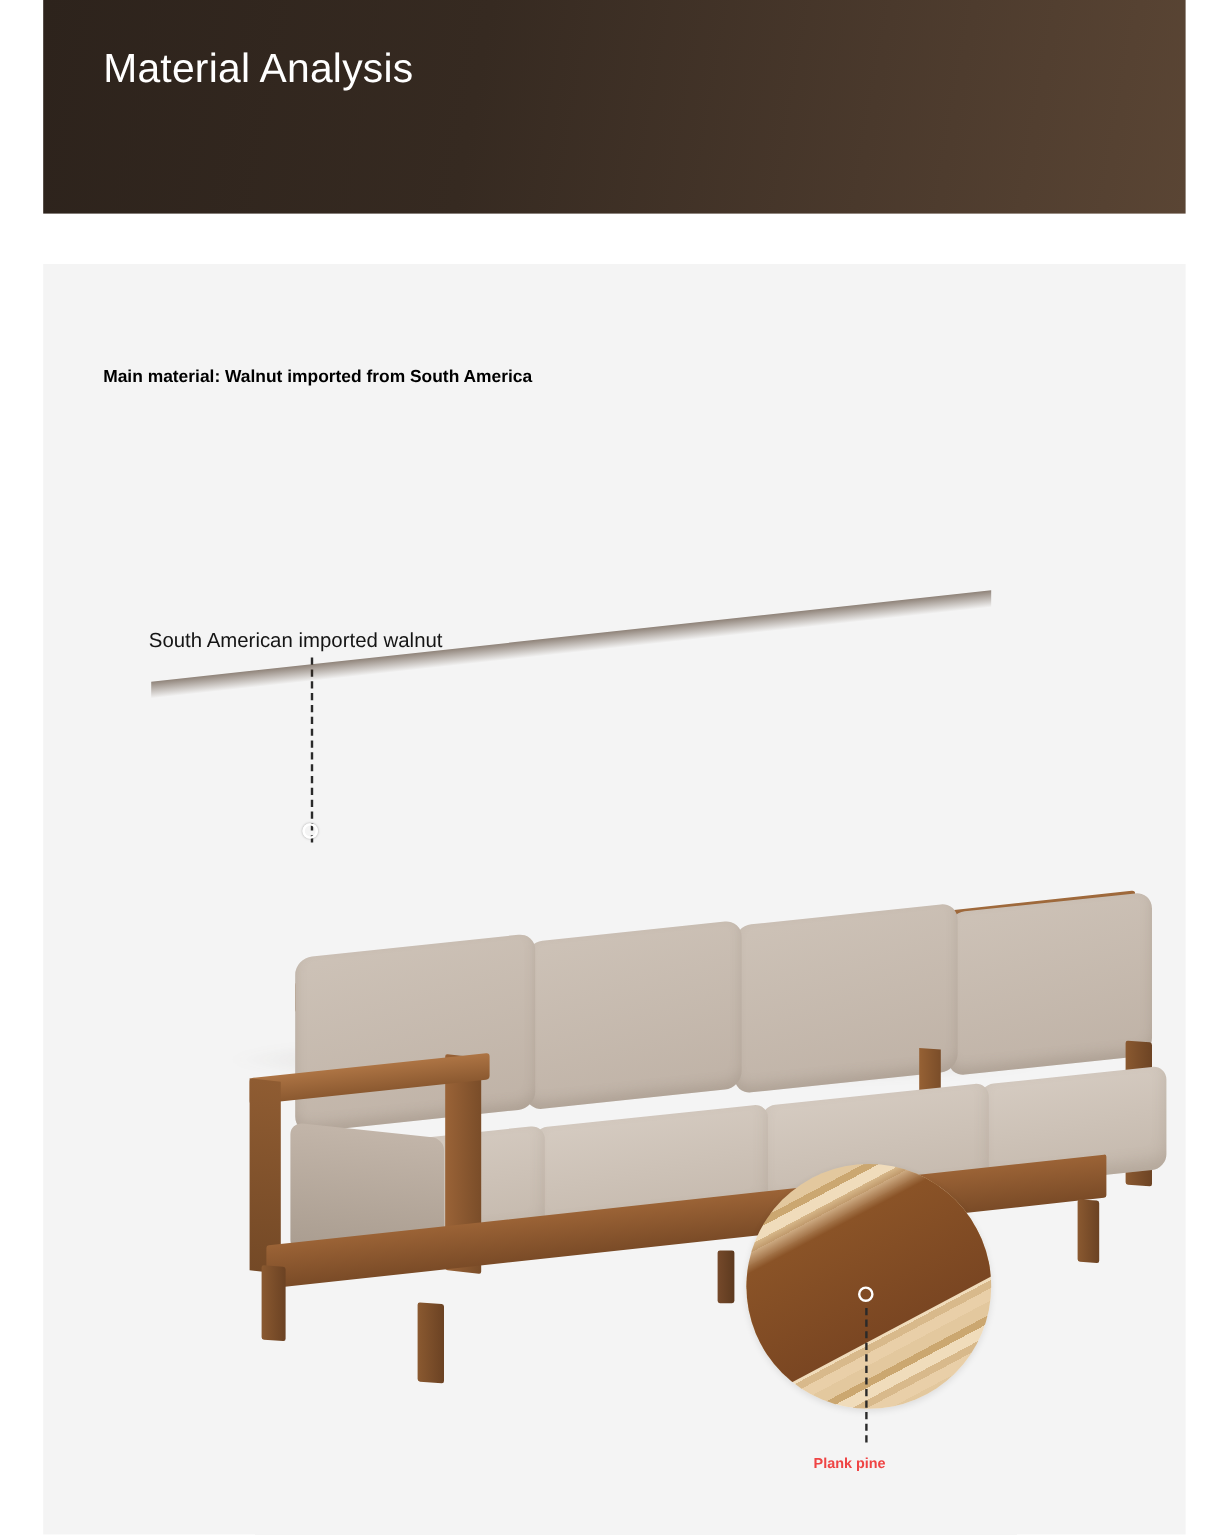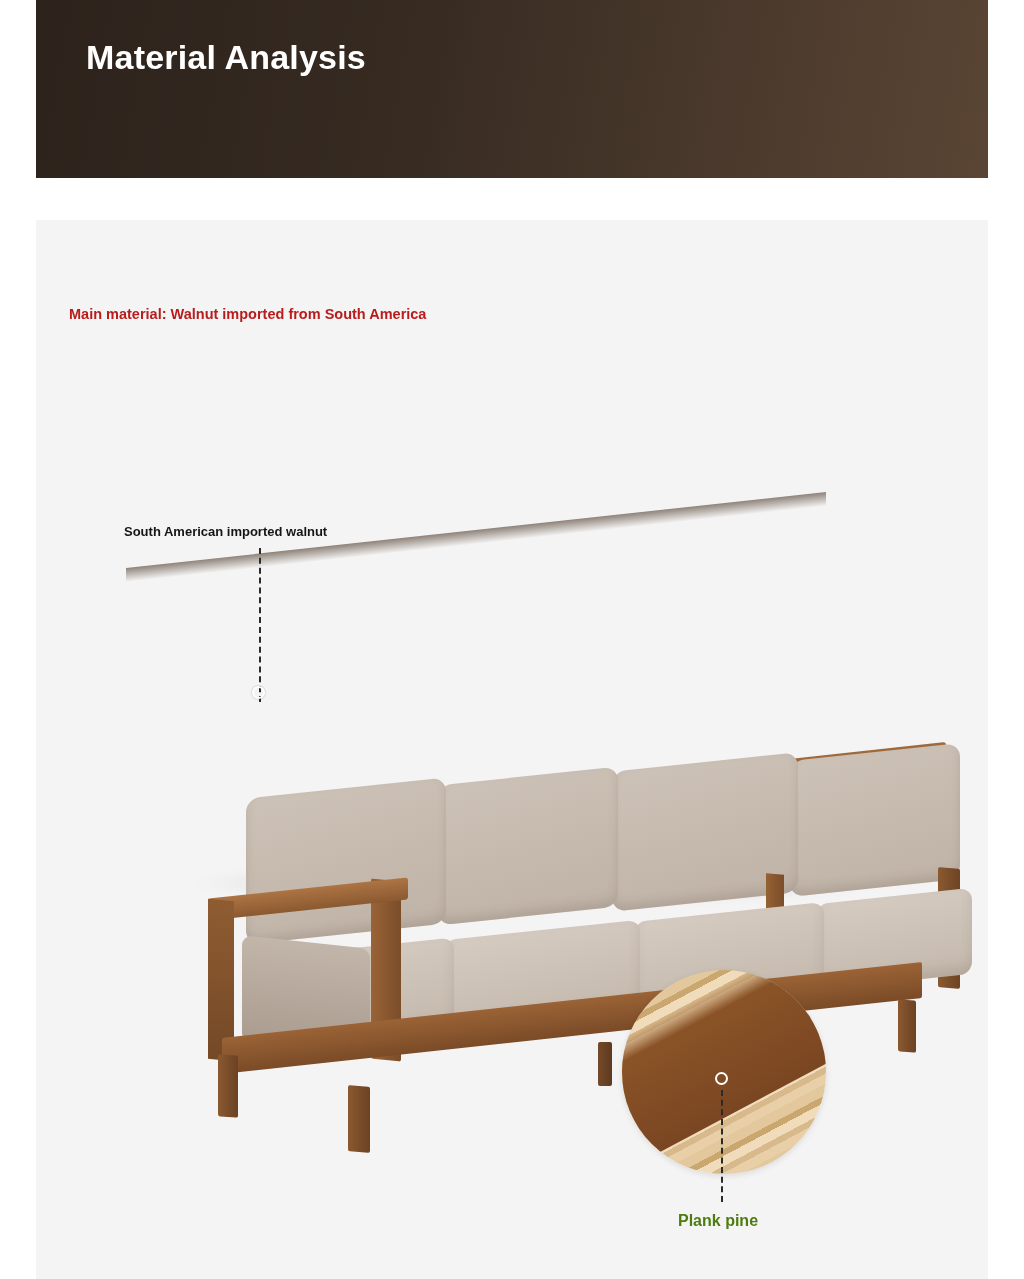--- a/index.html
+++ b/index.html
@@ -25,52 +25,52 @@
     width: 952px;
     height: 178px;
     background: linear-gradient(100deg, #2d231c 0%, #362a21 38%, #4a392c 72%, #5a4534 100%);
   }
   .header-title {
     position: absolute;
     left: 50px;
     top: 38px;
     color: #ffffff;
     font-size: 34px;
-    font-weight: bold;
+    font-weight: normal;
     letter-spacing: 0.2px;
   }
 
   
   .body-panel {
     position: absolute;
     left: 36px;
     top: 220px;
     width: 952px;
     height: 1059px;
     background: #f4f4f4;
   }
 
   .spec-line {
     position: absolute;
-    left: 33px;
-    color: #b91c1c;
+    left: 50px;
+    color: #000000;
     font-size: 14.5px;
     font-weight: bold;
     white-space: nowrap;
   }
   .spec-line.l1 { top: 86px; }
   .spec-line.l2 { top: 132px; }
 
   
   .callout-walnut-label {
     position: absolute;
     left: 88px;
     top: 304px;
-    font-size: 13px;
-    font-weight: bold;
+    font-size: 17px;
+    font-weight: normal;
     color: #151515;
     white-space: nowrap;
   }
   .callout-walnut-line {
     position: absolute;
     left: 223px;
     top: 328px;
     width: 0;
     height: 154px;
     border-left: 2px dashed #2a2a2a;
@@ -254,23 +254,23 @@
     top: 1090px;
     width: 0;
     height: 112px;
     border-left: 2px dashed #2a2a2a;
     z-index: 4;
   }
   .callout-pine-label {
     position: absolute;
     left: 678px;
     top: 1212px;
-    font-size: 16px;
+    font-size: 12px;
     font-weight: bold;
-    color: #4d7c0f;
+    color: #ef4444;
     white-space: nowrap;
   }
 </style>
 </head>
 <body>
 
 <div id="page">
 
   <div class="header-banner">
     <div class="header-title">Material Analysis</div>

